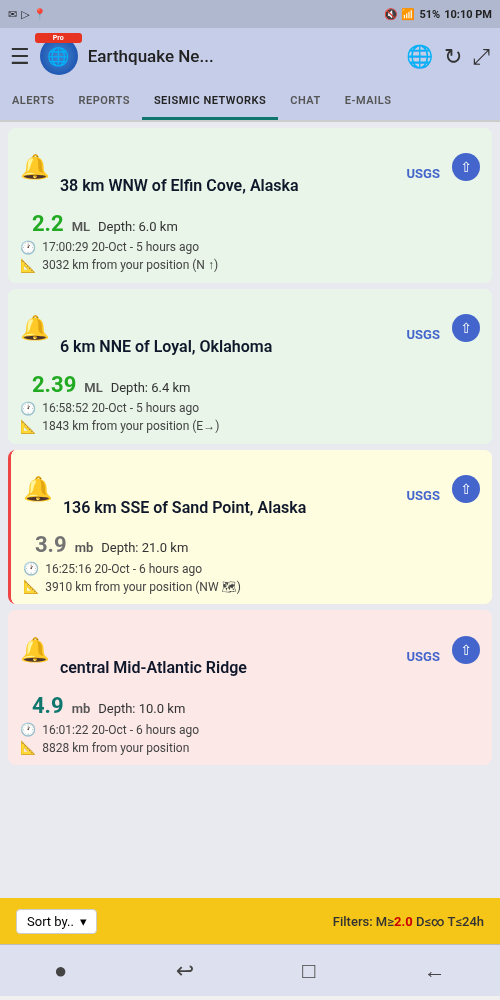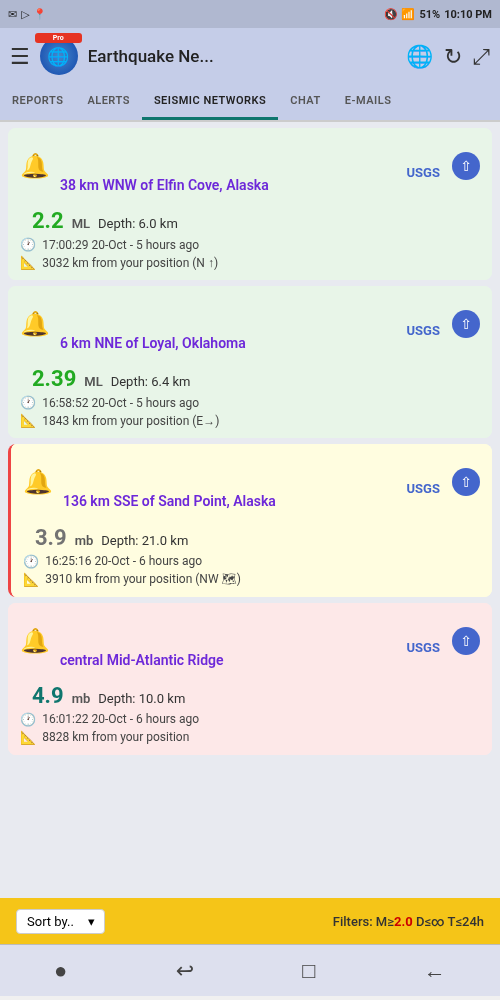--- a/index.html
+++ b/index.html
@@ -106,23 +106,23 @@
 
     .card-header {
       display: flex;
       align-items: center;
       padding: 10px 12px;
       gap: 10px;
     }
     .card-icon { font-size: 24px; flex-shrink: 0; }
     .card-location {
       flex: 1;
-      font-size: 14px;
+      font-size: 16px;
       font-weight: 600;
-      color: #6d28d9;
+      color: #0f172a;
       line-height: 1.3;
       margin-top: 38px;
     }
     .usgs-share {
       display: flex;
       align-items: flex-end;
       gap: 12px;
       flex-shrink: 0;
     }
     .usgs-badge {
@@ -200,21 +200,21 @@
       gap: 8px;
     }
     .sort-btn {
       background: white;
       border: 1px solid #ccc;
       border-radius: 4px;
       padding: 4px 10px;
       font-size: 13px;
       display: flex;
       align-items: center;
-      gap: 14px;
+      gap: 6px;
       cursor: pointer;
     }
     .filter-text {
       flex: 1;
       text-align: right;
       font-size: 13px;
       color: #333;
       font-weight: 500;
     }
     .filter-highlight { color: #cc0000; font-weight: 700; }
@@ -267,22 +267,22 @@
   </div>
   <span class="header-title">Earthquake Ne...</span>
   <div class="header-actions">
     <span class="header-icon">🌐</span>
     <span class="header-icon">↻</span>
     <span class="header-icon">⤢</span>
   </div>
 </div>
 
 <div class="nav-tabs">
+  <div class="nav-tab">ALERTS</div>
   <div class="nav-tab">REPORTS</div>
-  <div class="nav-tab">ALERTS</div>
   <div class="nav-tab active">SEISMIC NETWORKS</div>
   <div class="nav-tab">CHAT</div>
   <div class="nav-tab">E-MAILS</div>
 </div>
 
 <div class="content">
 
   <div class="eq-card card-green">
     <div class="card-header">
       <span class="card-icon">🔔</span>

